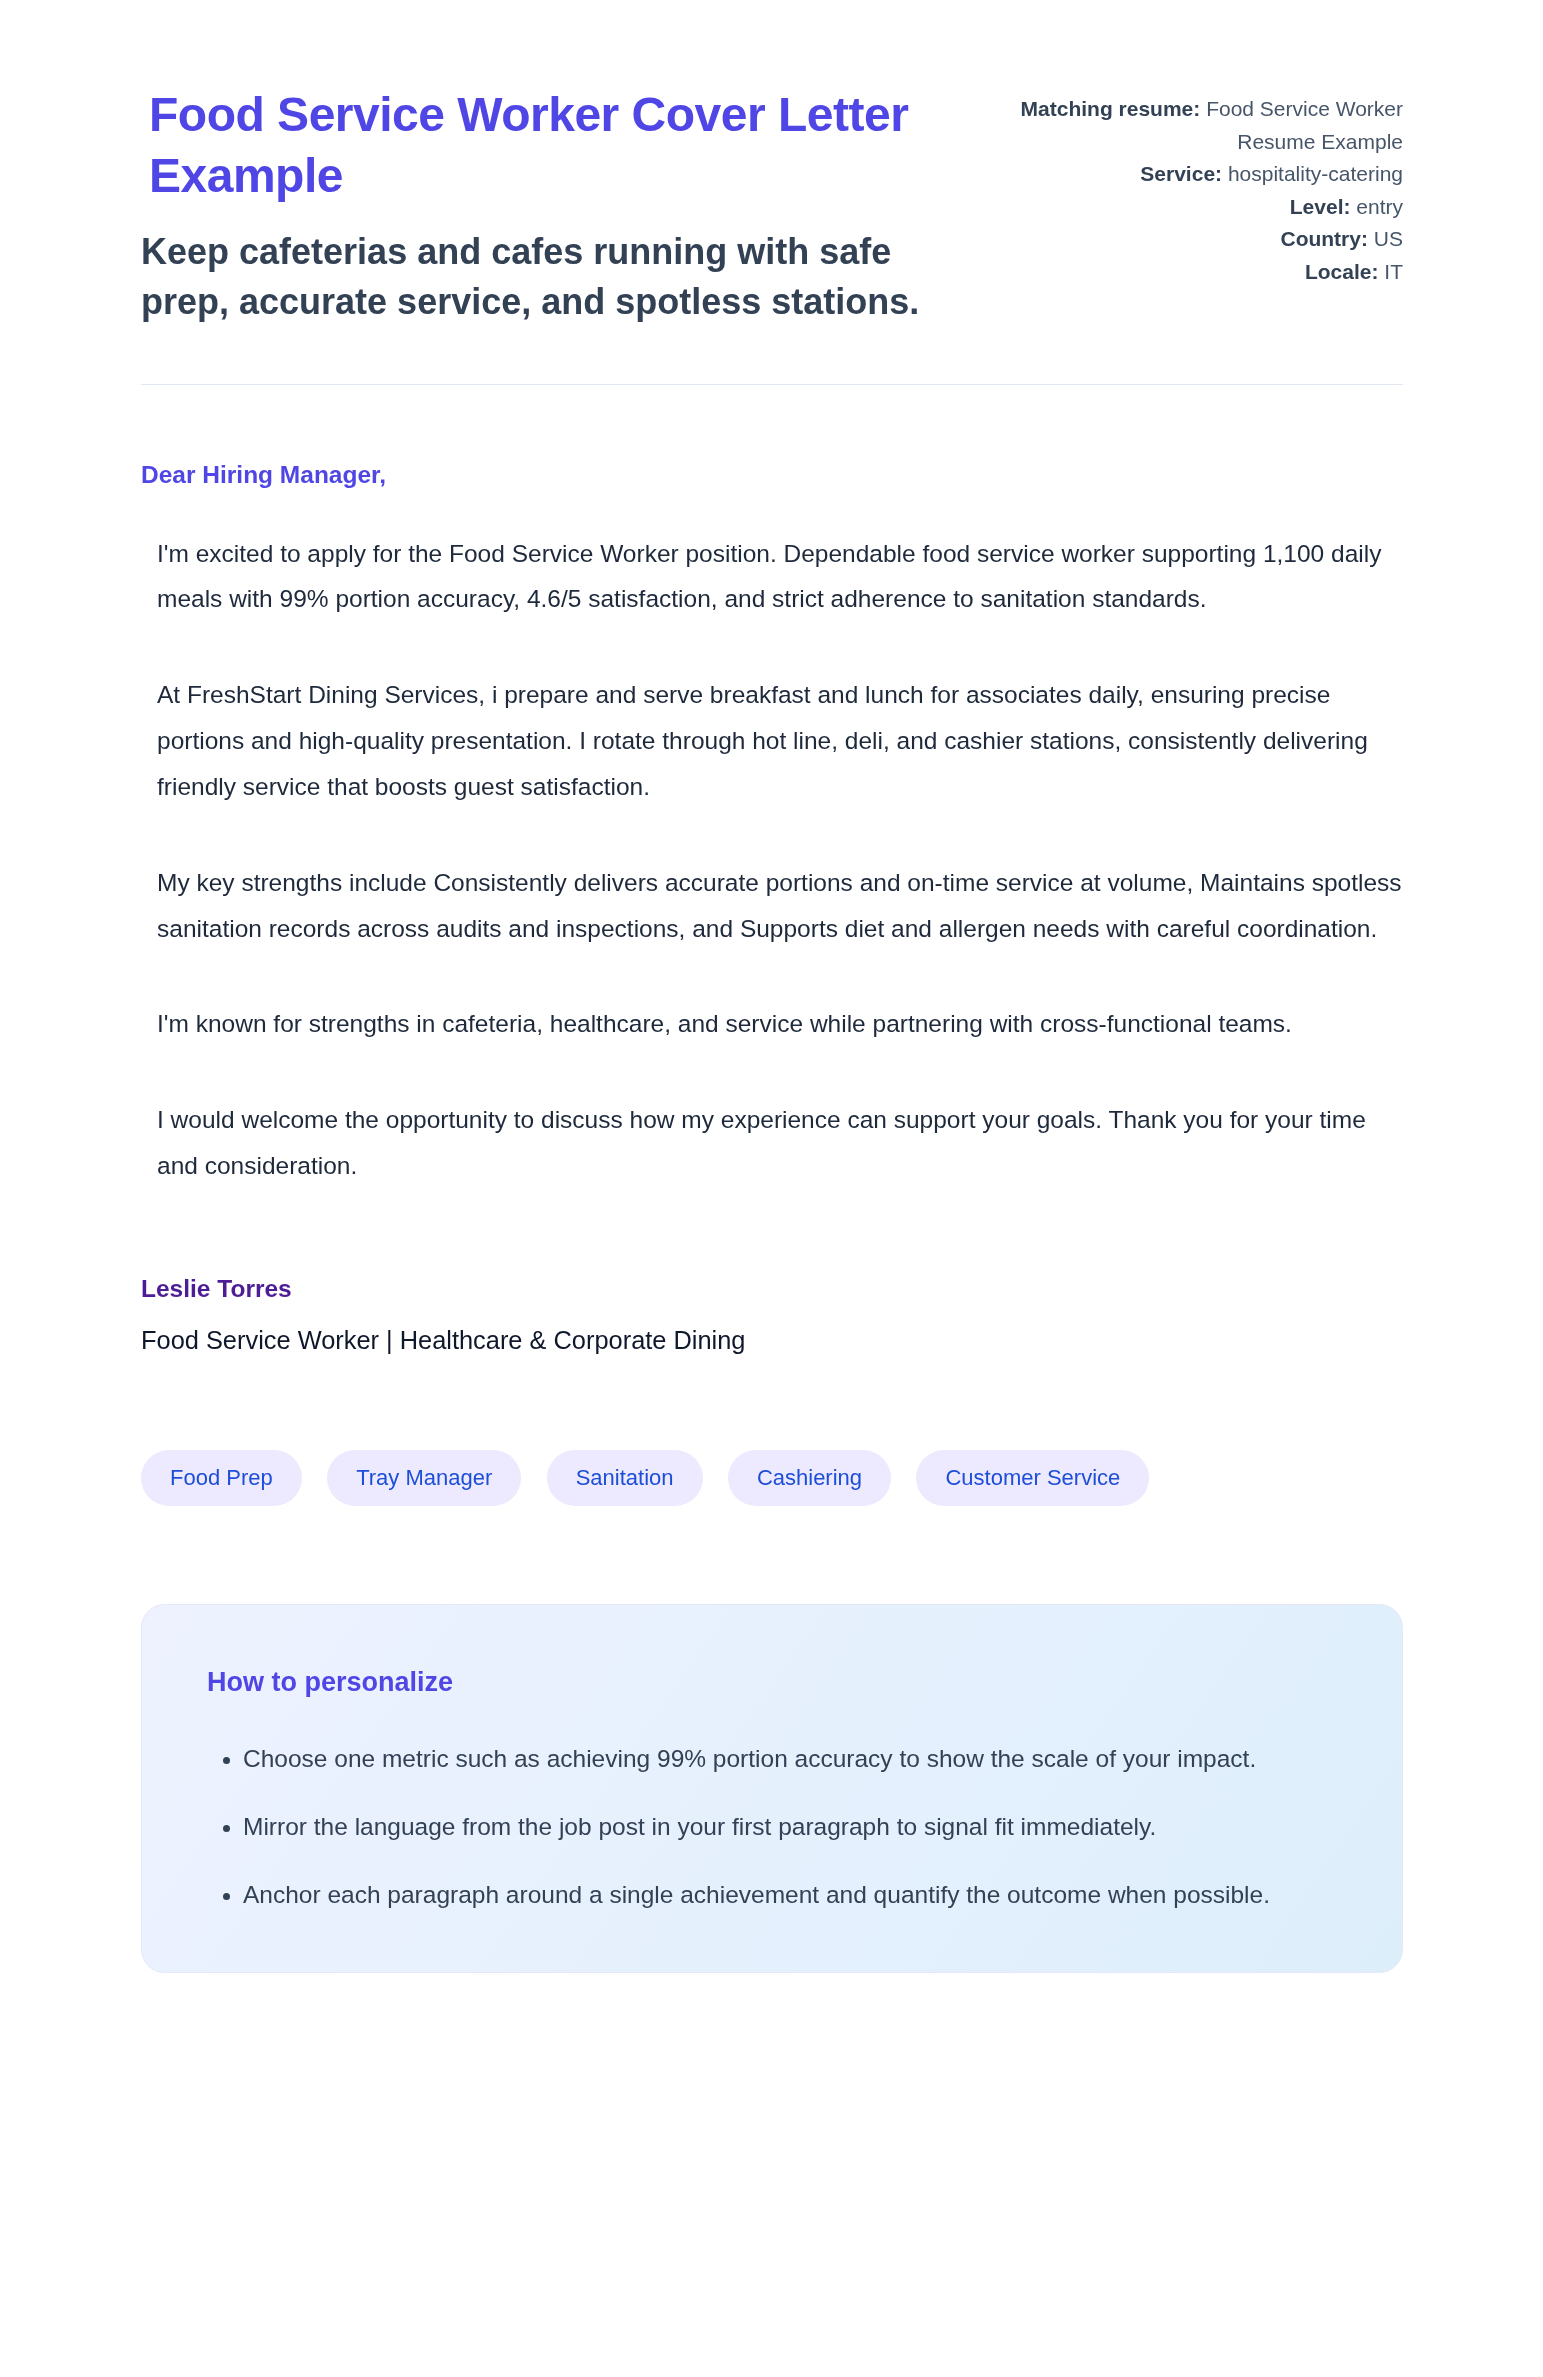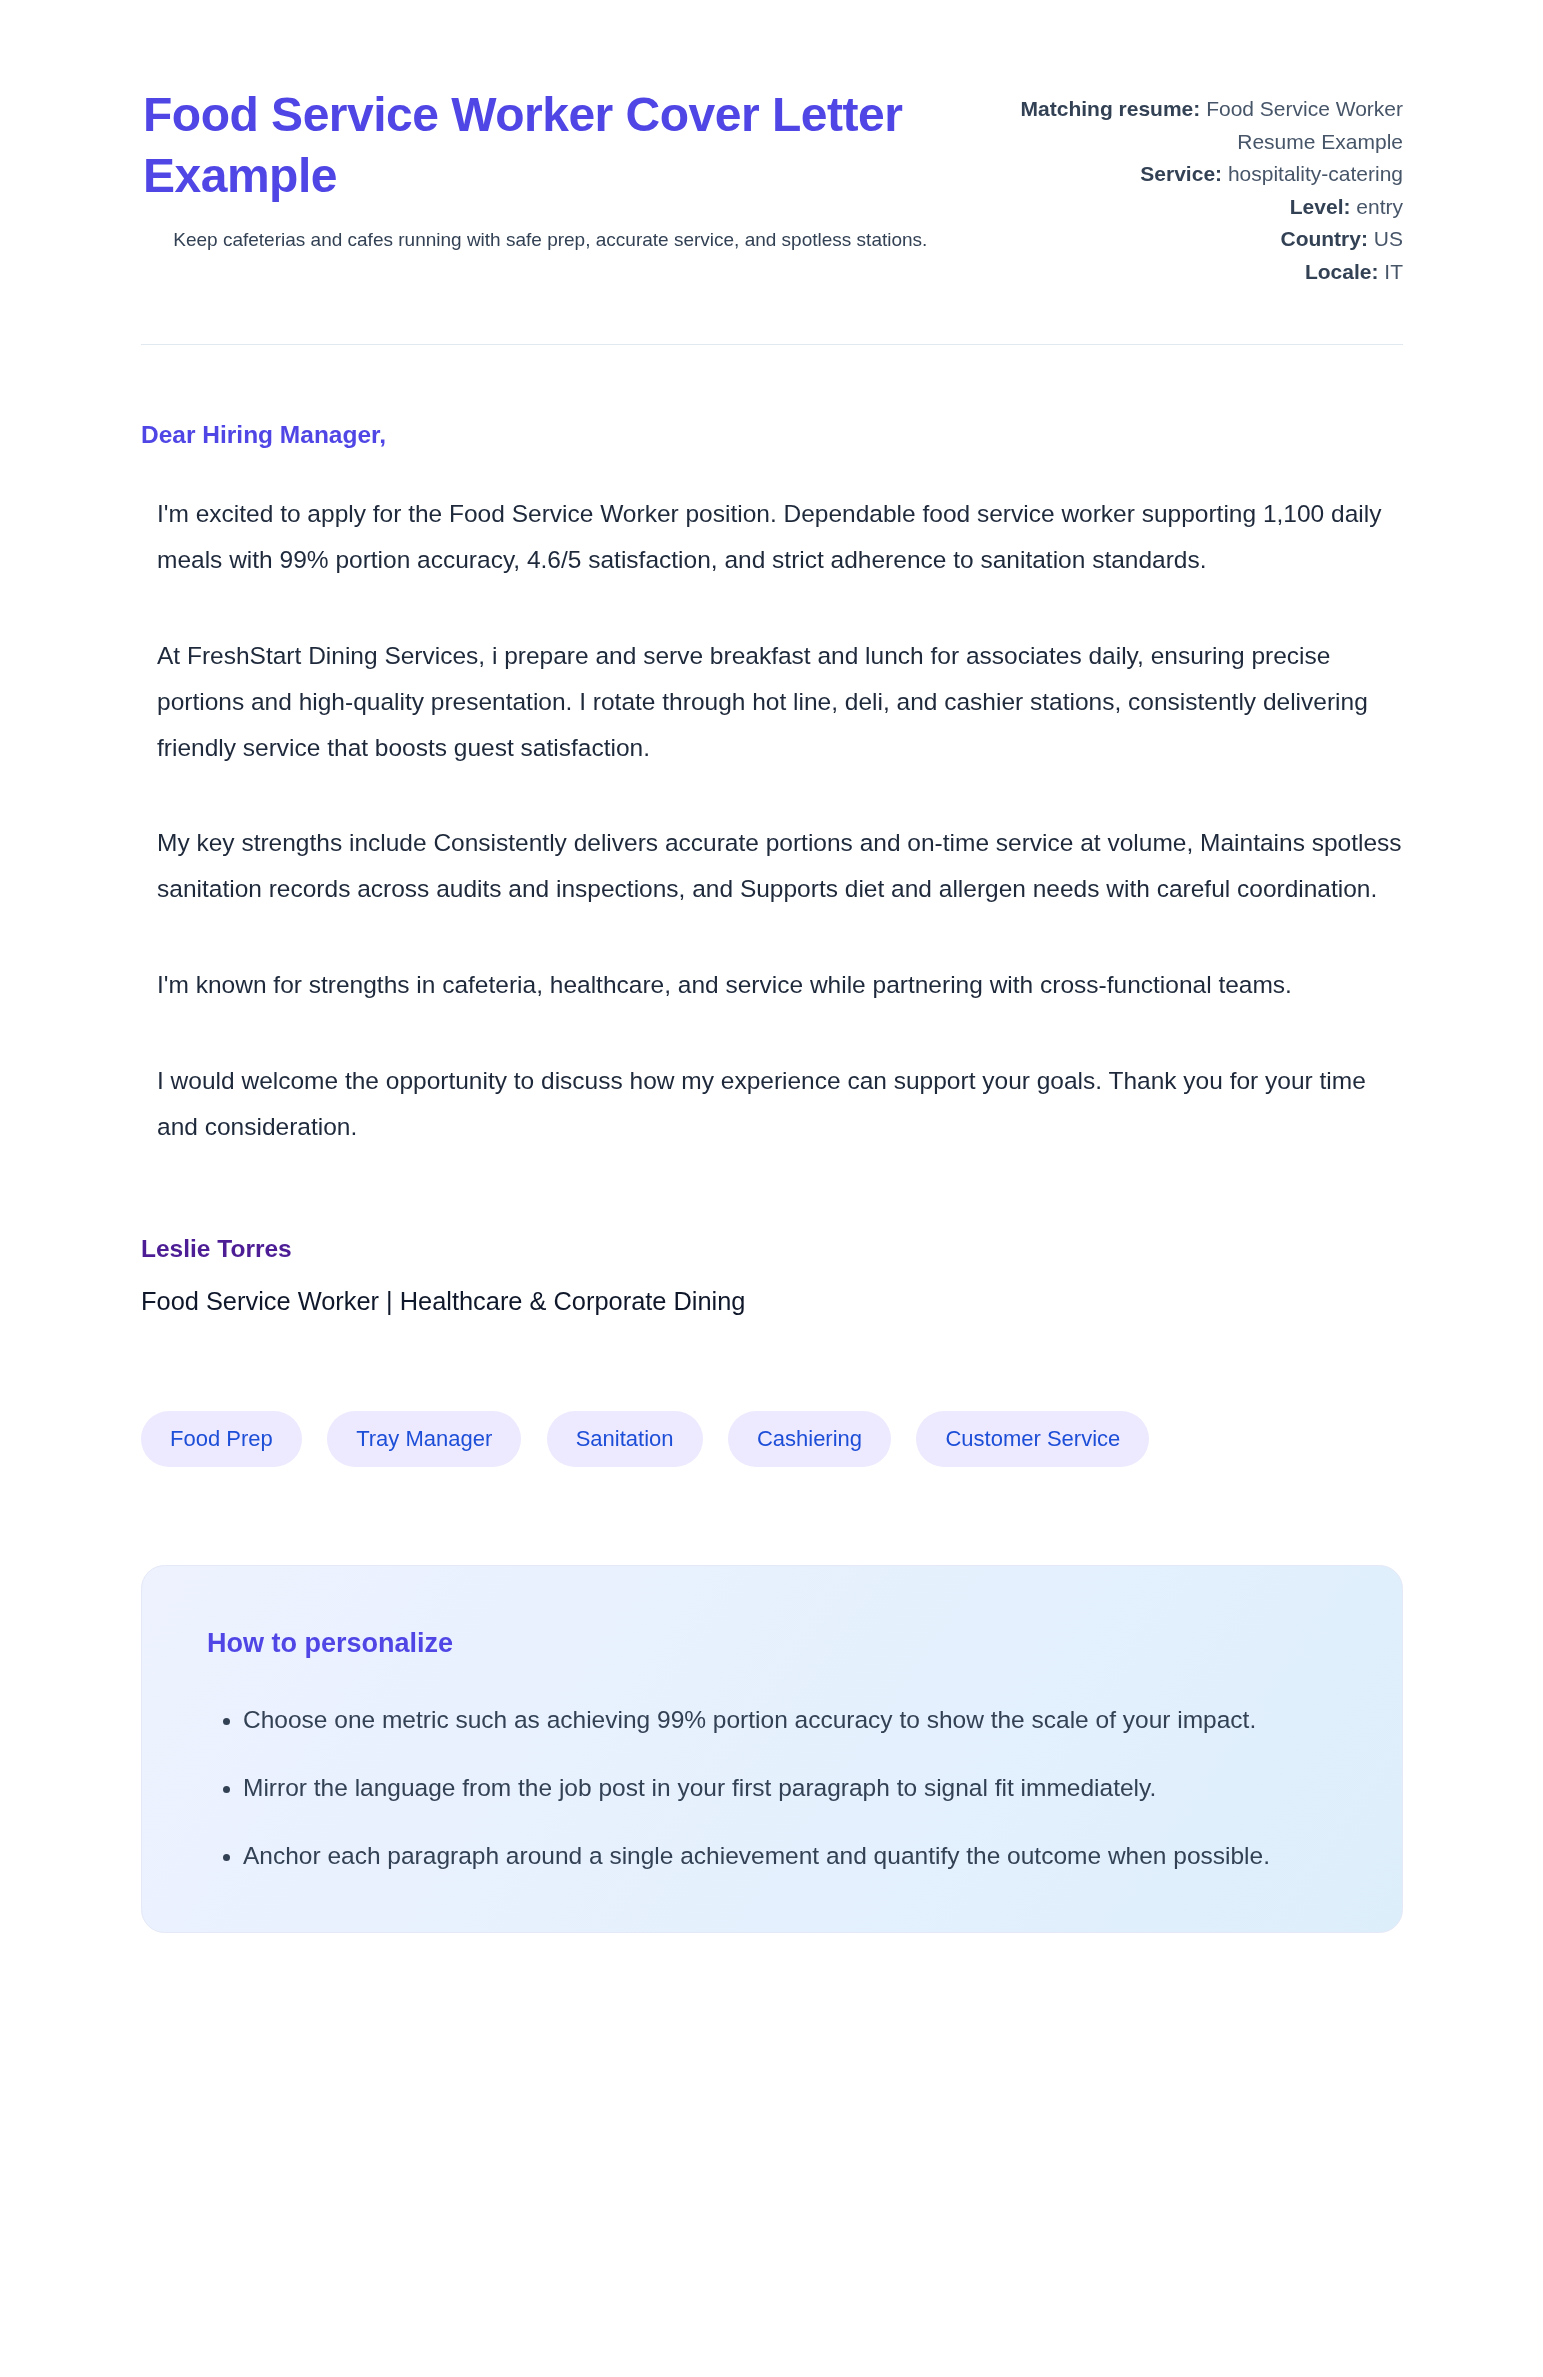--- a/index.html
+++ b/index.html
@@ -20,34 +20,33 @@
 
   
   .header {
     display: flex;
     justify-content: space-between;
     align-items: flex-start;
     gap: 45px;
   }
   .header-left { width: 822px; }
   .page-title {
-    margin: 0 0 20px 2px;
+    margin: 0 0 20px 8px;
     font-size: 48px;
     line-height: 1.28;
     font-weight: 800;
     letter-spacing: -0.5px;
     color: #4f46e5;
   }
   .page-subtitle {
     margin: 0;
-    font-size: 19px;
+    font-size: 36px;
     line-height: 1.4;
-    font-weight: 400;
+    font-weight: 700;
     color: #334155;
-    text-align: center;
   }
   .meta {
     width: 400px;
     padding-top: 9px;
     text-align: right;
     font-size: 21px;
     line-height: 1.55;
     color: #475569;
   }
   .meta-row { margin: 0; }

